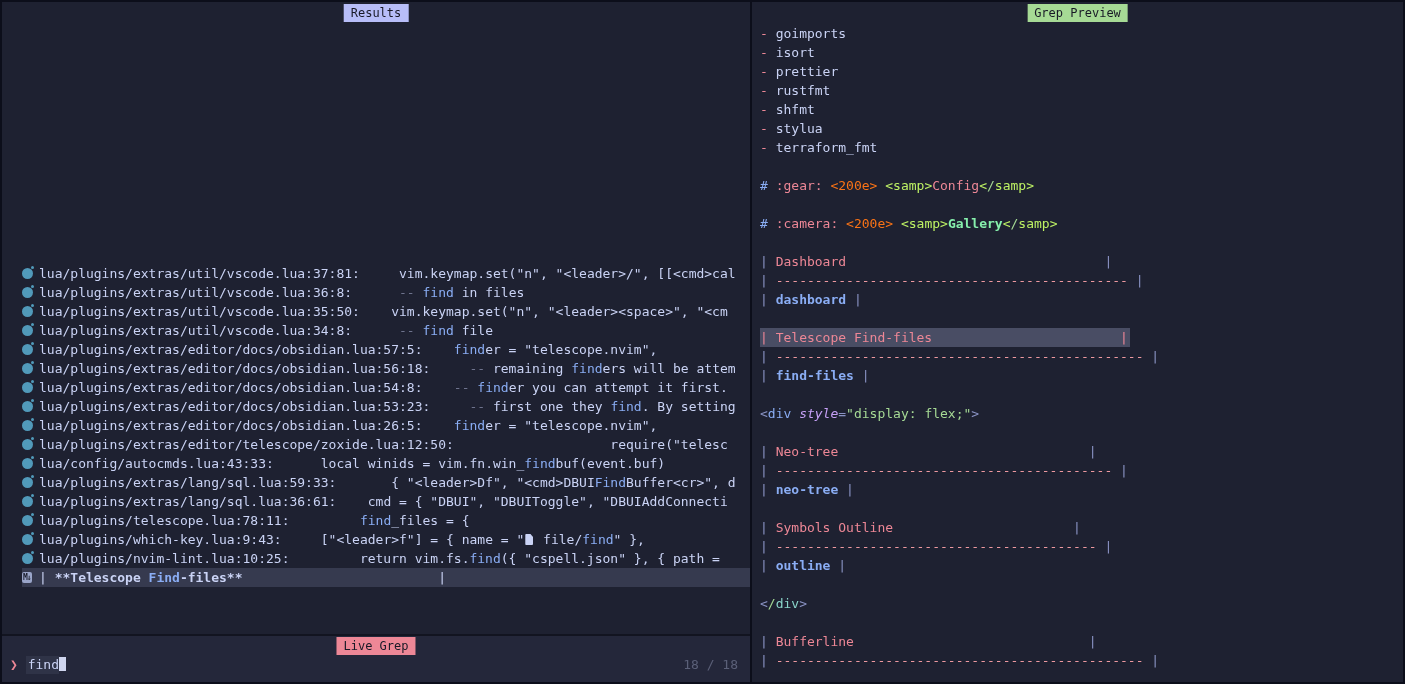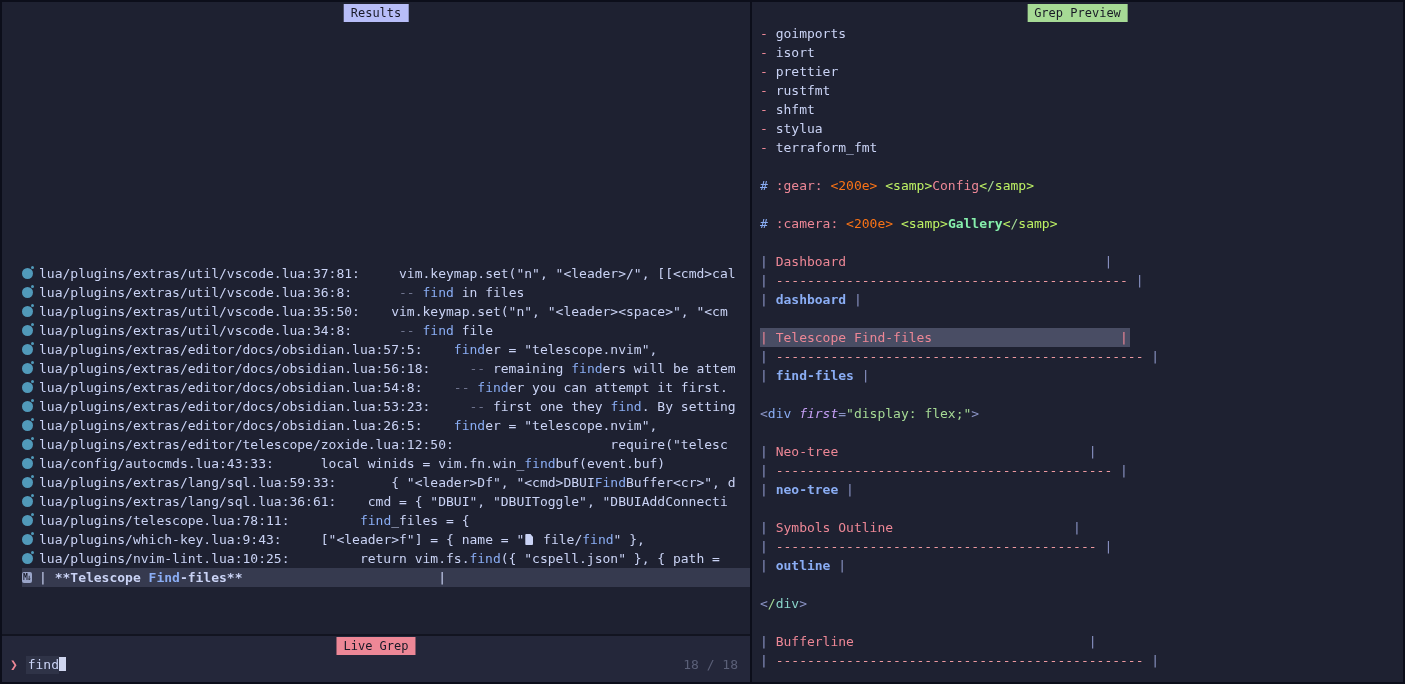--- a/index.html
+++ b/index.html
@@ -131,21 +131,21 @@
         <div class="pline"><span class="s-blue"># </span><span class="s-red">:camera:</span><span class="s-f"> </span><span class="s-gray">&lt;200e&gt;</span><span class="s-f"> </span><span class="s-mauve">&lt;samp&gt;</span><span class="s-tealb">Gallery</span><span class="s-mauve">&lt;</span><span class="s-green">/</span><span class="s-mauve">samp&gt;</span></div>
         <div class="pline"></div>
         <div class="pline"><span class="s-lav">| </span><span class="s-redb">Dashboard</span><span class="s-f">                                 </span><span class="s-lav">|</span></div>
         <div class="pline"><span class="s-lav">| </span><span class="s-pink">---------------------------------------------</span><span class="s-lav"> |</span></div>
         <div class="pline"><span class="s-lav">| </span><span class="s-blueb">dashboard</span><span class="s-lav"> |</span></div>
         <div class="pline"></div>
         <div class="pline"><span class="hl"><span class="s-red">| </span><span class="s-redb">Telescope Find-files</span><span class="s-f">                        </span><span class="s-red">|</span></span></div>
         <div class="pline"><span class="s-lav">| </span><span class="s-pink">-----------------------------------------------</span><span class="s-lav"> |</span></div>
         <div class="pline"><span class="s-lav">| </span><span class="s-blueb">find-files</span><span class="s-lav"> |</span></div>
         <div class="pline"></div>
-        <div class="pline"><span class="s-lav">&lt;</span><span class="s-blue">div</span><span class="s-f"> </span><span class="s-mauvei">first</span><span class="s-lav">=</span><span class="s-green">"display: flex;"</span><span class="s-lav">&gt;</span></div>
+        <div class="pline"><span class="s-lav">&lt;</span><span class="s-blue">div</span><span class="s-f"> </span><span class="s-mauvei">style</span><span class="s-lav">=</span><span class="s-green">"display: flex;"</span><span class="s-lav">&gt;</span></div>
         <div class="pline"></div>
         <div class="pline"><span class="s-lav">| </span><span class="s-redb">Neo-tree</span><span class="s-f">                                </span><span class="s-lav">|</span></div>
         <div class="pline"><span class="s-lav">| </span><span class="s-pink">-------------------------------------------</span><span class="s-lav"> |</span></div>
         <div class="pline"><span class="s-lav">| </span><span class="s-blueb">neo-tree</span><span class="s-lav"> |</span></div>
         <div class="pline"></div>
         <div class="pline"><span class="s-lav">| </span><span class="s-redb">Symbols Outline</span><span class="s-f">                       </span><span class="s-lav">|</span></div>
         <div class="pline"><span class="s-lav">| </span><span class="s-pink">-----------------------------------------</span><span class="s-lav"> |</span></div>
         <div class="pline"><span class="s-lav">| </span><span class="s-blueb">outline</span><span class="s-lav"> |</span></div>
         <div class="pline"></div>
         <div class="pline"><span class="s-lav">&lt;</span><span class="s-green">/</span><span class="s-teal">div</span><span class="s-lav">&gt;</span></div>

